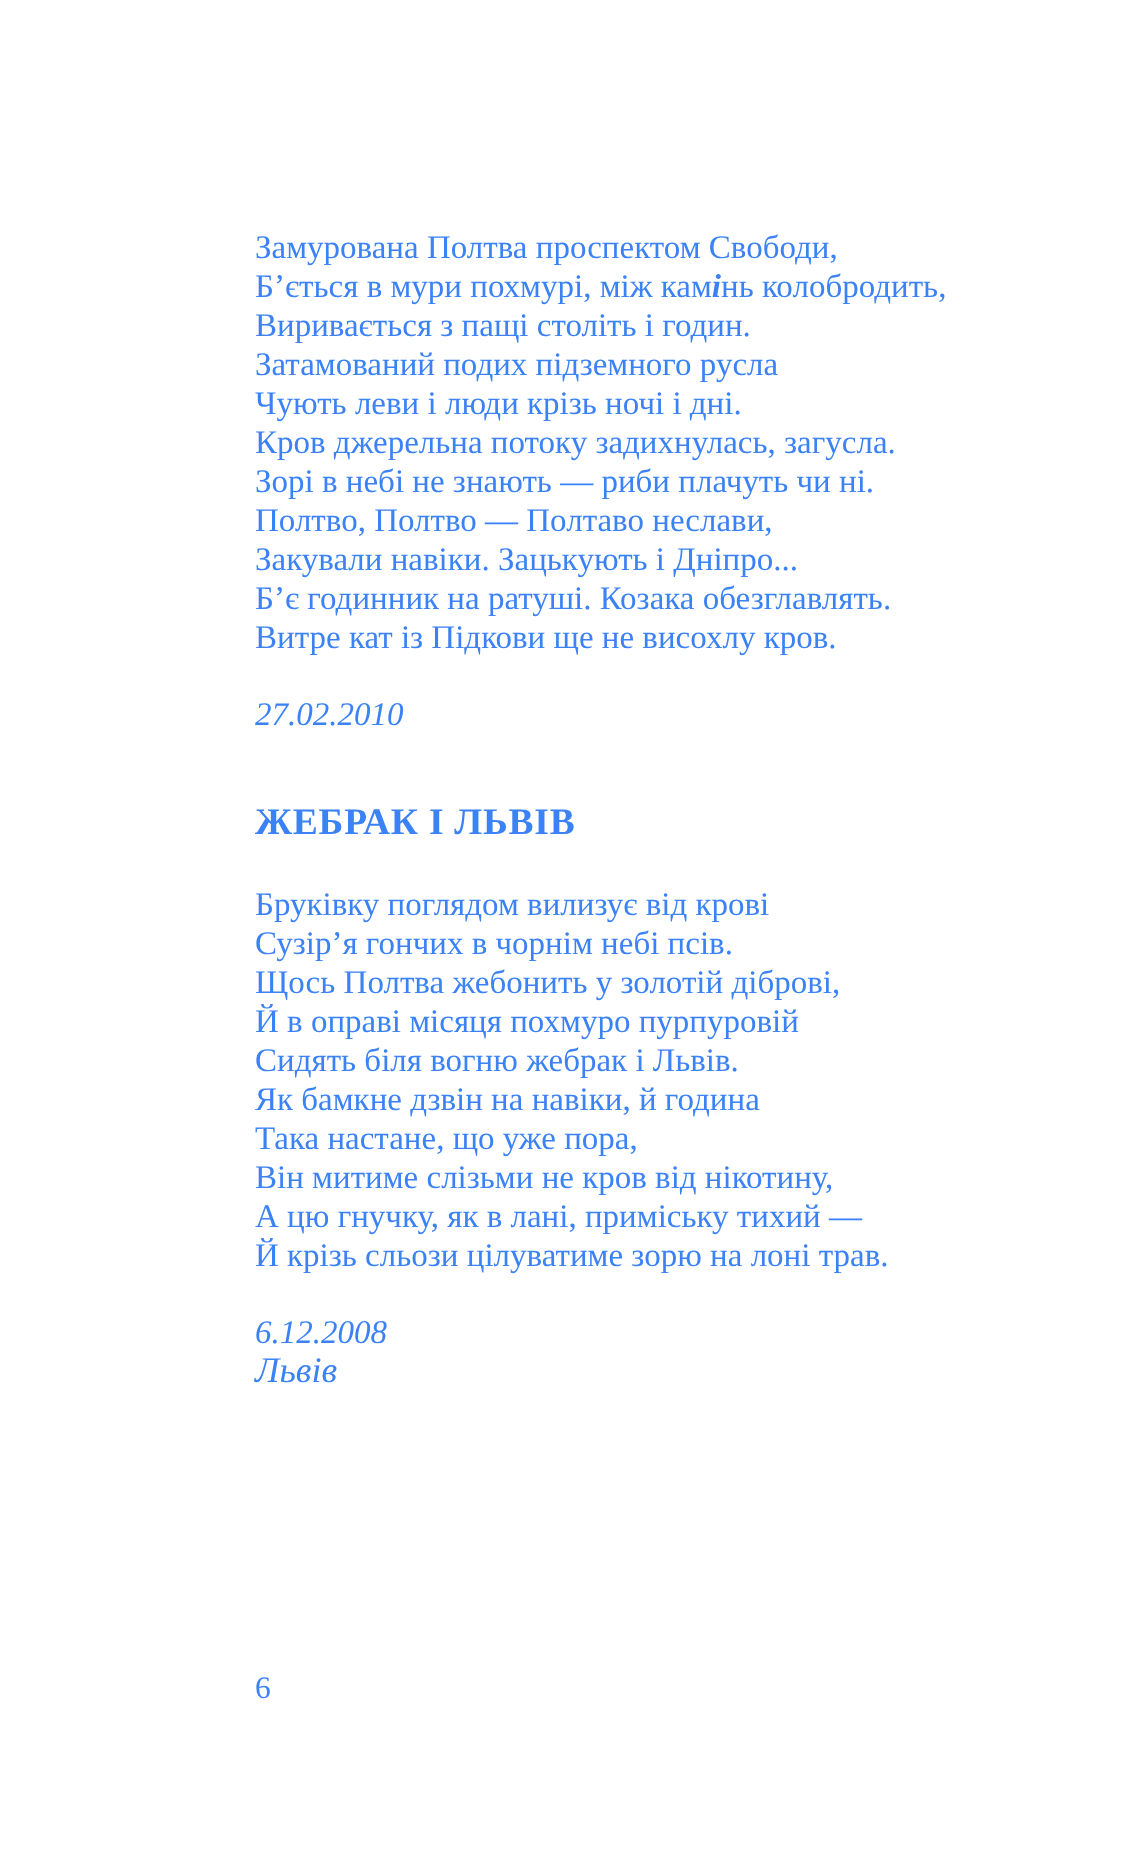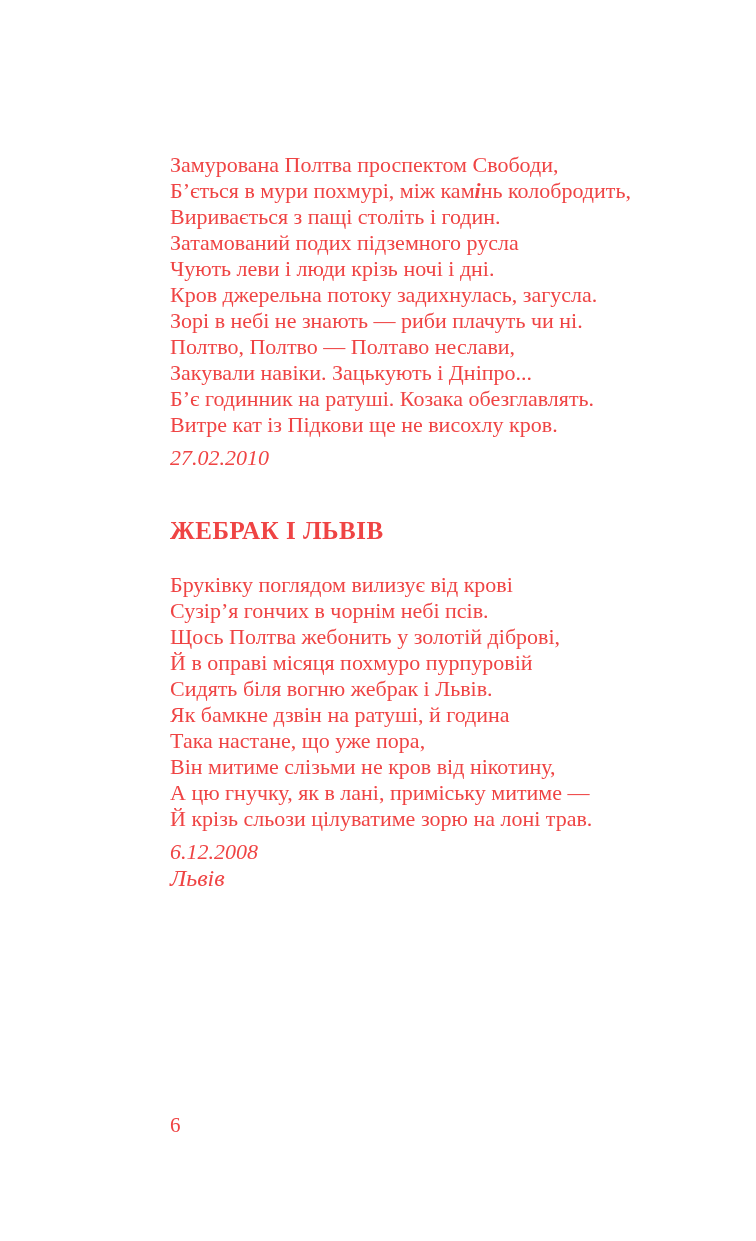--- a/index.html
+++ b/index.html
@@ -6,21 +6,21 @@
     margin: 0;
     padding: 0;
     background: #ffffff;
   }
   .page {
     position: relative;
     width: 756px;
     height: 1241px;
     background: #ffffff;
     font-family: "Liberation Serif", serif;
-    color: #ef4444;
+    color: #3b82f6;
     overflow: hidden;
   }
   .content {
     position: absolute;
     left: 170px;
     top: 152px;
     width: 540px;
   }
   .poem .line {
     font-size: 22px;
@@ -28,21 +28,21 @@
     white-space: nowrap;
   }
   .em-accent {
     font-style: italic;
     font-weight: bold;
   }
   .date {
     font-style: italic;
     font-size: 22px;
     line-height: 26px;
-    margin-top: 7px;
+    margin-top: 25px;
   }
   .poem-title {
     font-weight: bold;
     font-size: 25px;
     line-height: 30px;
     margin-top: 45px;
     letter-spacing: 0.5px;
   }
   .poem-2 {
     margin-top: 26px;
@@ -84,24 +84,24 @@
     <div class="date">27.02.2010</div>
 
     <div class="poem-title">ЖЕБРАК І ЛЬВІВ</div>
 
     <div class="poem poem-2">
       <div class="line">Бруківку поглядом вилизує від крові</div>
       <div class="line">Сузір’я гончих в чорнім небі псів.</div>
       <div class="line">Щось Полтва жебонить у золотій діброві,</div>
       <div class="line">Й в оправі місяця похмуро пурпуровій</div>
       <div class="line">Сидять біля вогню жебрак і Львів.</div>
-      <div class="line">Як бамкне дзвін на ратуші, й година</div>
+      <div class="line">Як бамкне дзвін на навіки, й година</div>
       <div class="line">Така настане, що уже пора,</div>
       <div class="line">Він митиме слізьми не кров від нікотину,</div>
-      <div class="line">А цю гнучку, як в лані, приміську митиме —</div>
+      <div class="line">А цю гнучку, як в лані, приміську тихий —</div>
       <div class="line">Й крізь сльози цілуватиме зорю на лоні трав.</div>
     </div>
 
     <div class="date">6.12.2008</div>
     <div class="place">Львів</div>
 
   </div>
 
   <div class="page-number">6</div>
 </div>

